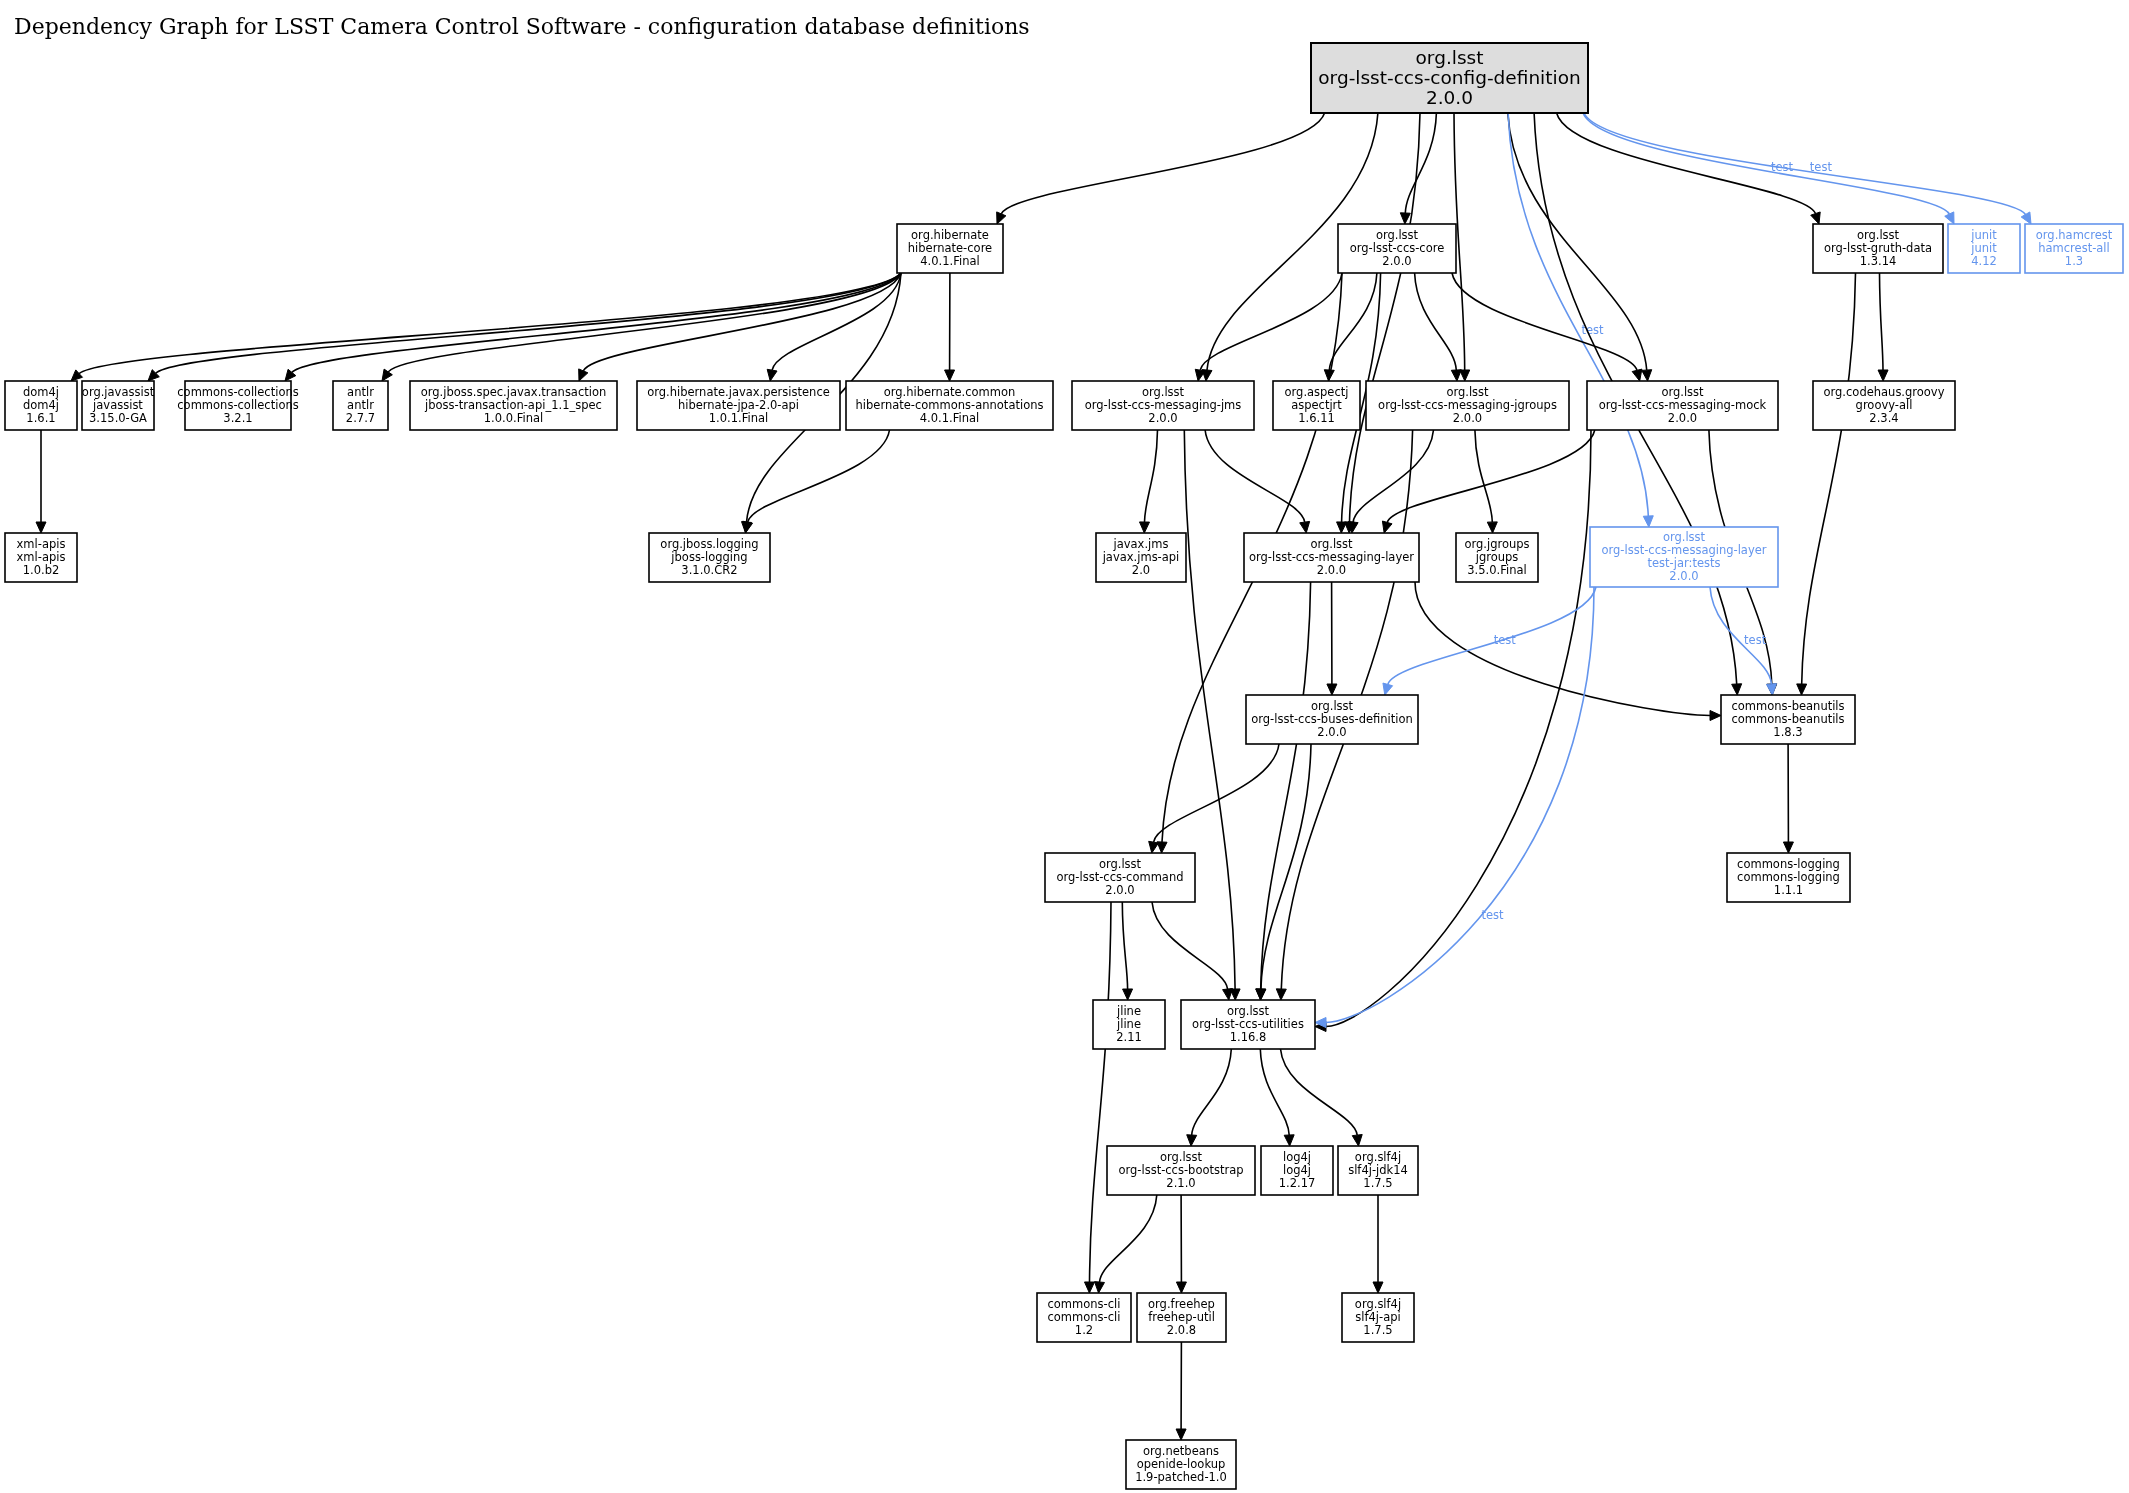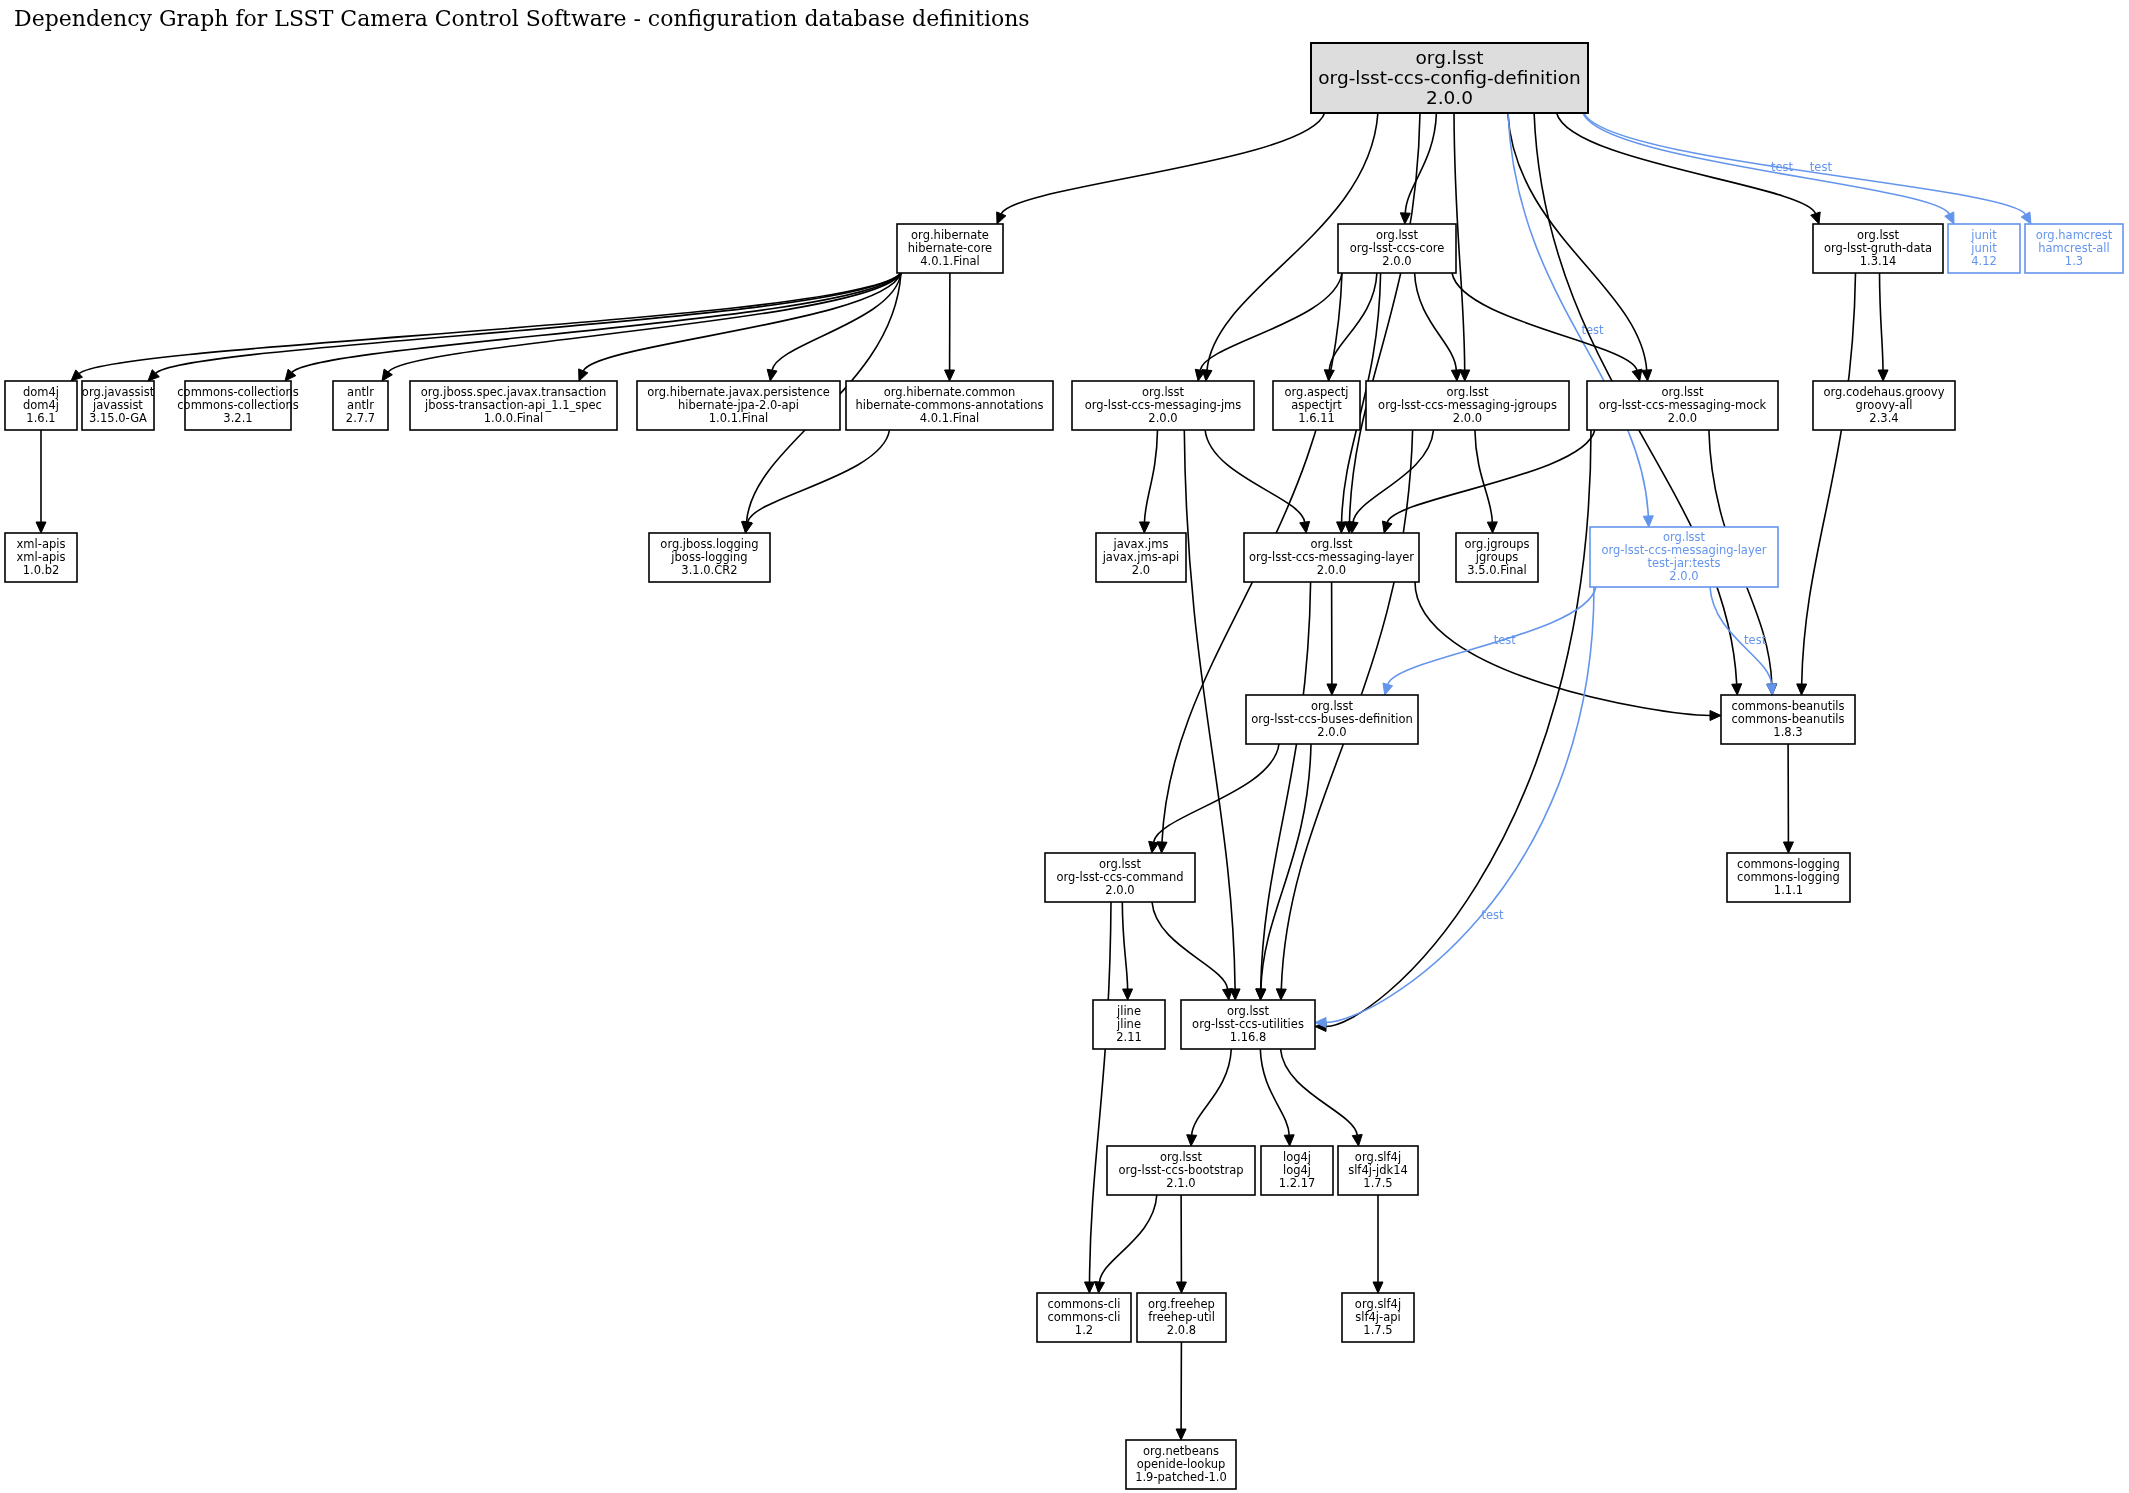--- a/index.html
+++ b/index.html
@@ -1,17 +1,17 @@
 <!DOCTYPE html>
 <html><head>
 <meta charset="utf-8">
 <style>
   html, body { margin:0; padding:0; background:#ffffff; }
   body { width:2129px; height:1493px; position:relative; overflow:hidden; }
-  #title { position:absolute; left:14px; top:6px; font-family:"DejaVu Serif", serif; font-size:22px; color:#000; white-space:nowrap; }
+  #title { position:absolute; left:14px; top:14px; font-family:"DejaVu Serif", serif; font-size:22px; color:#000; white-space:nowrap; }
   svg#graph { position:absolute; left:0; top:0; }
   .node rect { fill:#ffffff; stroke:#000; stroke-width:1.6; }
   .node.root rect { fill:#dddddd; stroke-width:2; }
   .node.test rect { stroke:#6495ed; }
   .node text { font-family:"DejaVu Sans", sans-serif; font-size:11.5px; fill:#000; text-anchor:middle; }
   .node.root text { font-size:18.5px; }
   .node.test text { fill:#6495ed; }
   .edge path { fill:none; stroke:#000; stroke-width:1.6; }
   .edge polygon { fill:#000; stroke:#000; }
   .edge.test path { stroke:#6495ed; }

